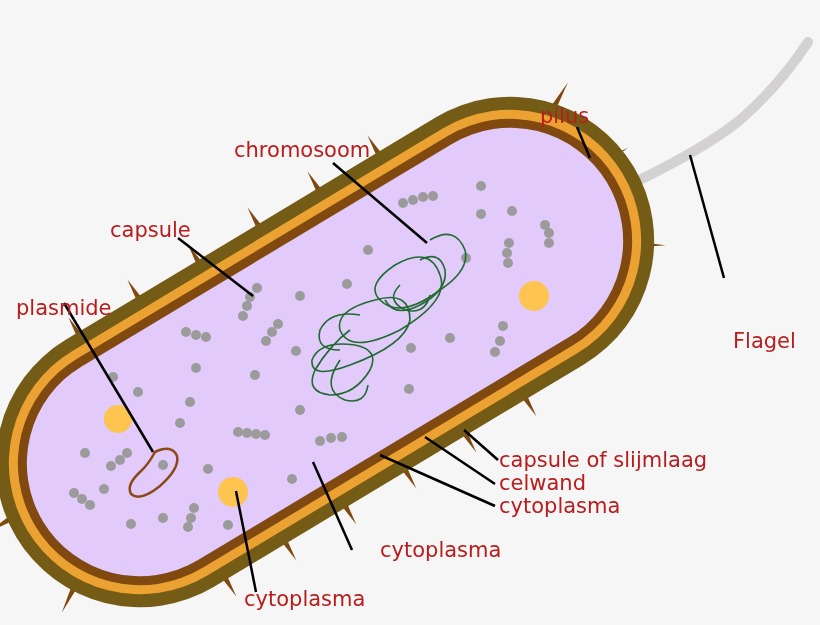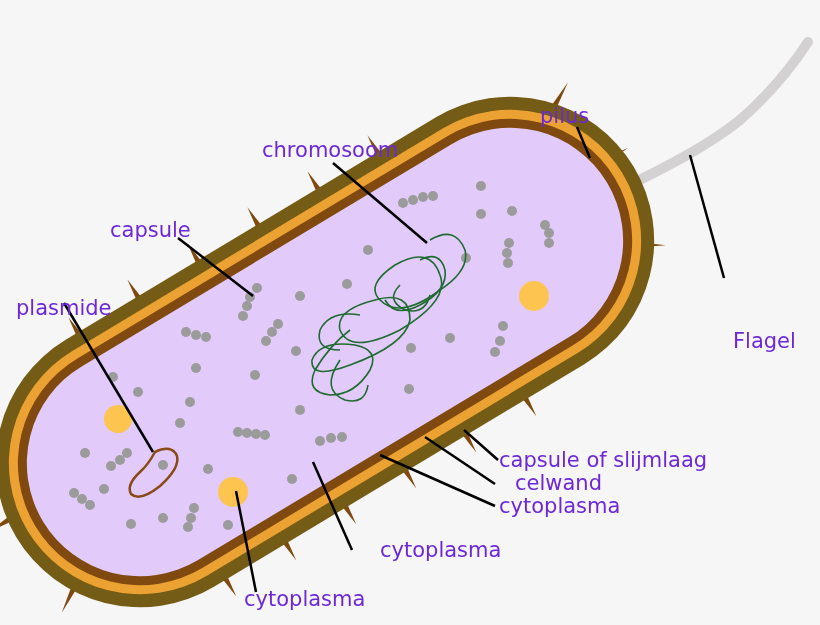--- a/index.html
+++ b/index.html
@@ -1,18 +1,18 @@
 <!DOCTYPE html>
 <html><head>
 <meta charset="utf-8">
 <style>
   html,body{margin:0;padding:0;background:#f6f6f6;}
   body{width:820px;height:625px;position:relative;overflow:hidden;font-family:"DejaVu Sans",sans-serif;}
   svg{position:absolute;left:0;top:0;}
-  .lbl{position:absolute;font-size:21px;color:#6d28d9;white-space:nowrap;line-height:1;}
+  .lbl{position:absolute;font-size:21px;color:#b91c1c;white-space:nowrap;line-height:1;}
 </style>
 </head>
 <body>
 
 <svg width="820" height="625" viewBox="0 0 820 625">
 
   <path d="M578 208 Q690 160 740 120 Q780 85 808 42" stroke="#d3d1d1" stroke-width="10" fill="none" stroke-linecap="round"></path>
 
   <g transform="rotate(-31 325 352)">
 
@@ -134,21 +134,21 @@
     <line x1="690" y1="155" x2="724" y2="278"></line>
     <line x1="464" y1="430" x2="498" y2="460"></line>
     <line x1="425" y1="437" x2="495" y2="484"></line>
     <line x1="380" y1="455" x2="495" y2="506"></line>
     <line x1="313" y1="462" x2="352" y2="550"></line>
     <line x1="236" y1="491" x2="256" y2="592"></line>
   </g>
 </svg>
 
 <div class="lbl" style="left:540px;top:106px;">pilus</div>
-<div class="lbl" style="left:234px;top:140px;margin-left:28px;">chromosoom</div>
+<div class="lbl" style="left:234px;top:140px;">chromosoom</div>
 <div class="lbl" style="left:110px;top:220px;">capsule</div>
 <div class="lbl" style="left:16px;top:282px;margin-top:16px;">plasmide</div>
 <div class="lbl" style="left:733px;top:283px;margin-top:48px;">Flagel</div>
 <div class="lbl" style="left:499px;top:450px;text-align:right;">capsule of slijmlaag</div>
-<div class="lbl" style="left:499px;top:473px;margin-left:16px;">celwand</div>
+<div class="lbl" style="left:499px;top:473px;">celwand</div>
 <div class="lbl" style="left:499px;top:496px;">cytoplasma</div>
 <div class="lbl" style="left:356px;top:540px;margin-left:24px;">cytoplasma</div>
 <div class="lbl" style="left:244px;top:589px;">cytoplasma</div>
 
 </body></html>

